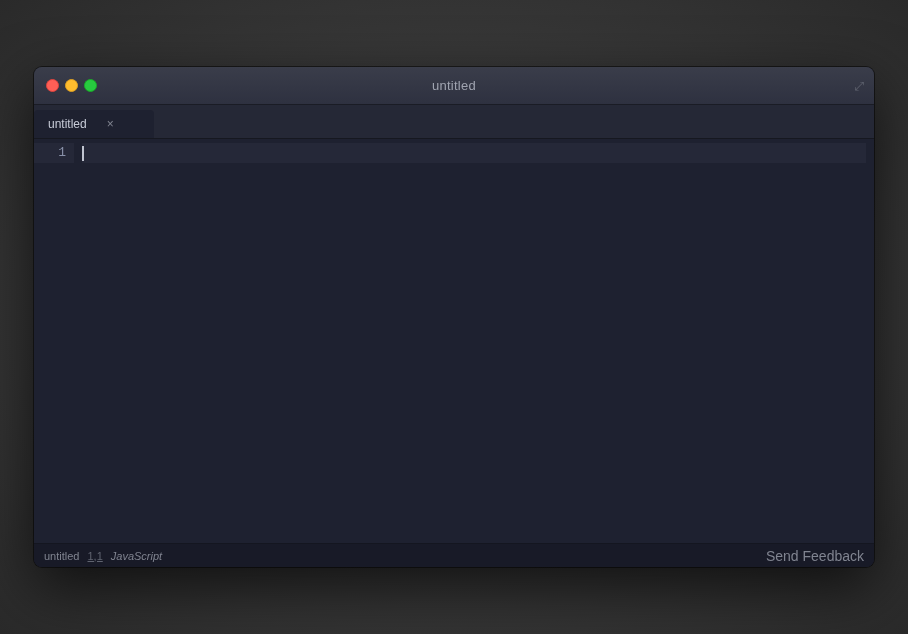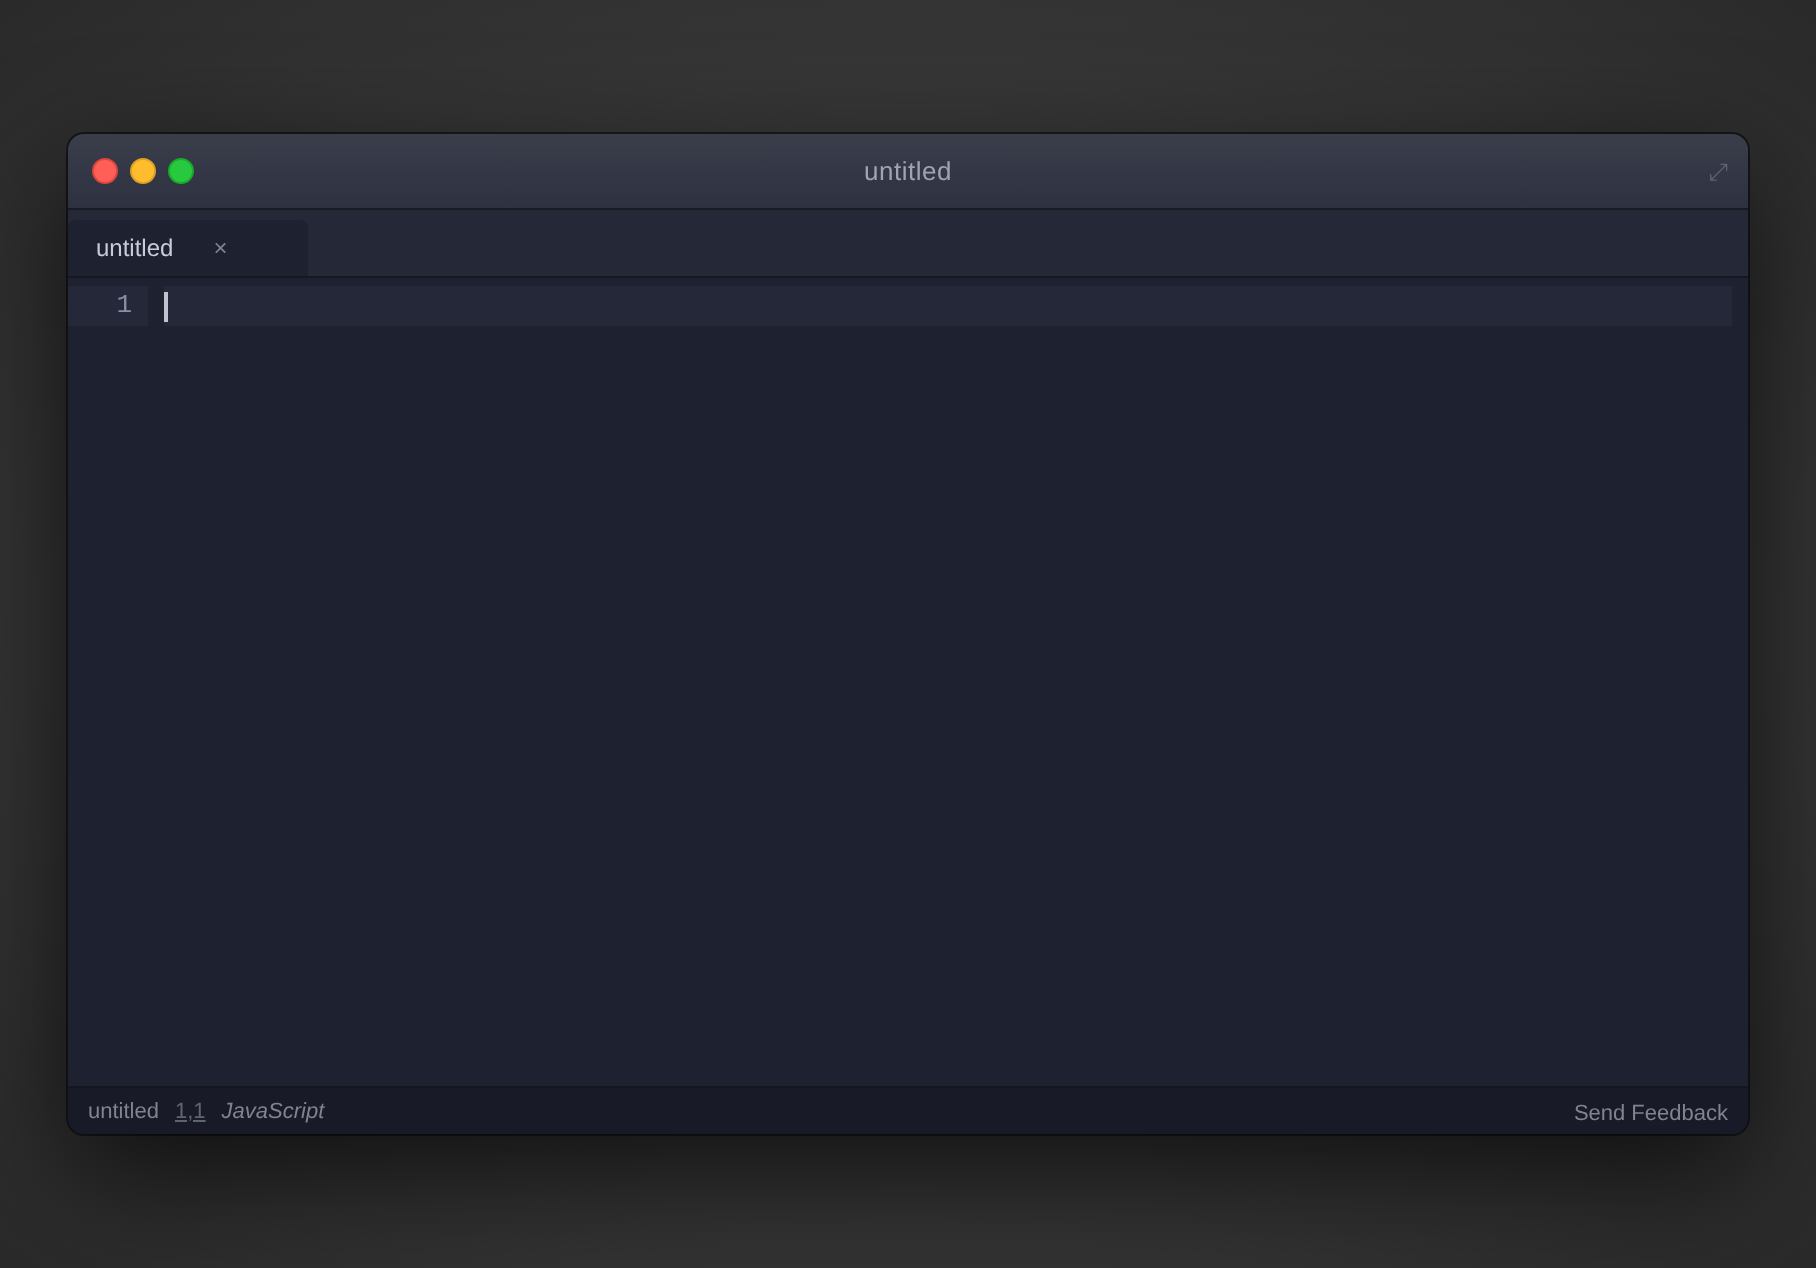--- a/index.html
+++ b/index.html
@@ -237,21 +237,21 @@
       font-weight: 500;
       font-style: italic;
     }
 
     .status-right {
       margin-left: auto;
     }
 
     .send-feedback {
       color: #808490;
-      font-size: 11px;
+      font-size: 14px;
       cursor: pointer;
     }
 
     
     .outer-bg {
       background: radial-gradient(ellipse at center, #4a4a4a 0%, #2a2a2a 100%);
       width: 908px;
       height: 634px;
       display: flex;
       align-items: center;

